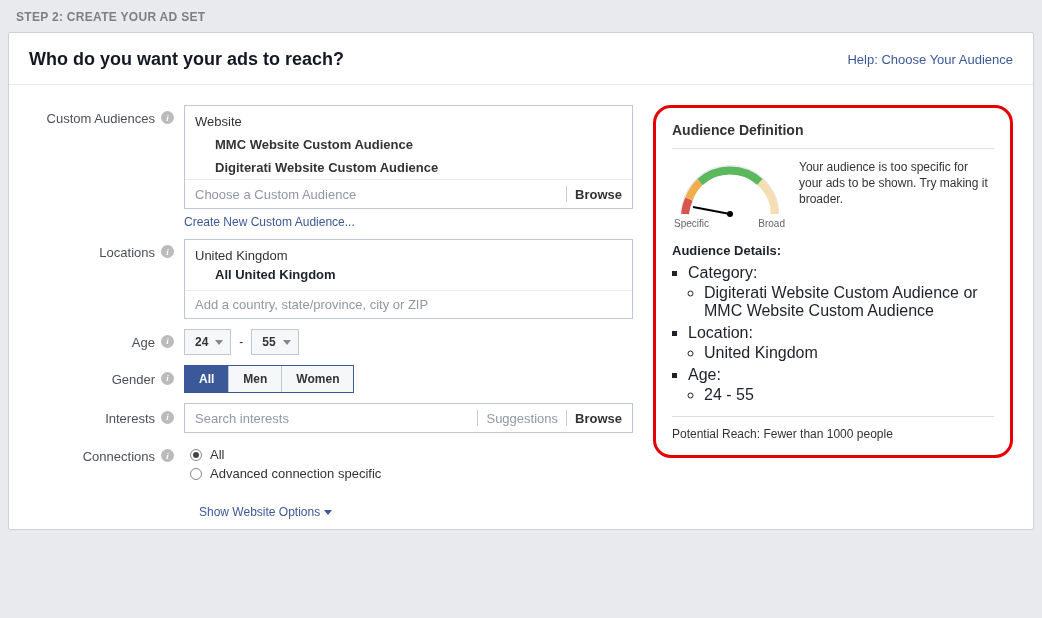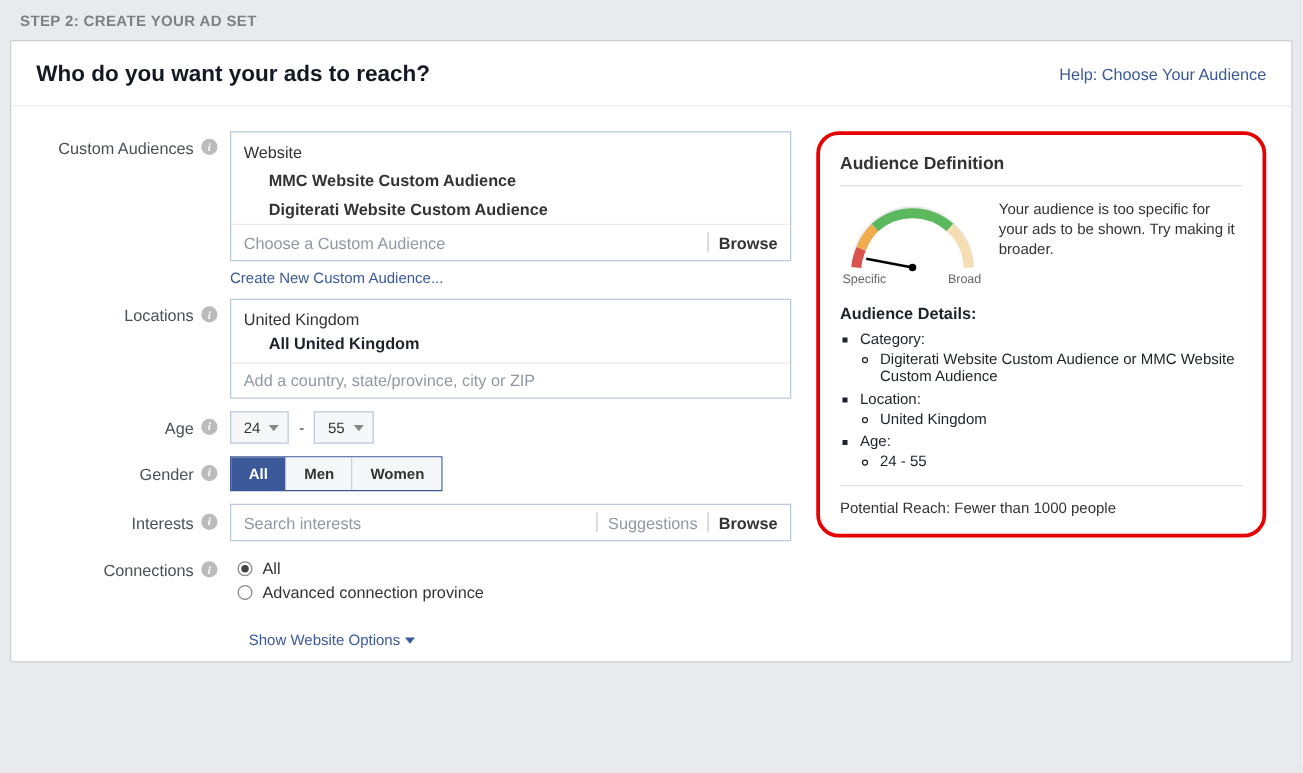--- a/index.html
+++ b/index.html
@@ -143,21 +143,21 @@
   font-weight: bold;
   font-size: 13px;
   padding: 2px 10px 8px 30px;
 }
 .age-selects { display: flex; align-items: center; gap: 8px; }
 .select {
   border: 1px solid #bdc7d8;
   background: #f6f7f8;
   padding: 5px 22px 5px 10px;
   font-size: 12px;
-  font-weight: normal;
+  font-weight: bold;
   color: #333;
   position: relative;
   cursor: pointer;
 }
 .select::after {
   content: "";
   position: absolute;
   right: 7px;
   top: 50%;
   margin-top: -2px;
@@ -202,21 +202,21 @@
   padding: 14px 16px 14px;
 }
 .aud-title { font-weight: bold; font-size: 14px; color: #333; margin-bottom: 10px; }
 .aud-hr { border: none; border-top: 1px solid #e0e0e0; margin-bottom: 10px; }
 .meter-row { display: flex; gap: 12px; margin-bottom: 14px; }
 .meter-wrap { width: 115px; text-align: center; }
 .meter-svg { width: 110px; height: 60px; }
 .meter-labels { display: flex; justify-content: space-between; font-size: 10px; color: #666; margin-top: -4px; padding: 0 2px;}
 .meter-msg { flex: 1; font-size: 12px; color: #333; line-height: 1.35; }
 .aud-sub { font-weight: bold; font-size: 13px; margin-bottom: 6px; }
-.aud-list { list-style: square; margin-left: 16px; font-size: 12px; }
+.aud-list { list-style: square; margin-left: 16px; font-size: 16px; }
 .aud-list li { margin-bottom: 4px; }
 .aud-list ul { list-style: circle; margin-left: 16px; margin-top: 2px;}
 .reach-line { font-size: 12px; color: #333; margin-top: 12px; border-top:1px solid #e0e0e0; padding-top:10px;}
 </style>
 </head>
 <body>
 
 <div class="step-header">STEP 2: CREATE YOUR AD SET</div>
 
 <div class="panel">
@@ -311,21 +311,21 @@
           <span>Connections</span>
           <span class="info-icon">i</span>
         </div>
         <div class="row-control">
           <div class="radio-line">
             <span class="radio checked"></span>
             <span>All</span>
           </div>
           <div class="radio-line">
             <span class="radio"></span>
-            <span>Advanced connection province</span>
+            <span>Advanced connection specific</span>
           </div>
         </div>
       </div>
 
       <div class="adv-link">
         <span>Show Website Options</span>
         <span class="caret"></span>
       </div>
 
     </div>

